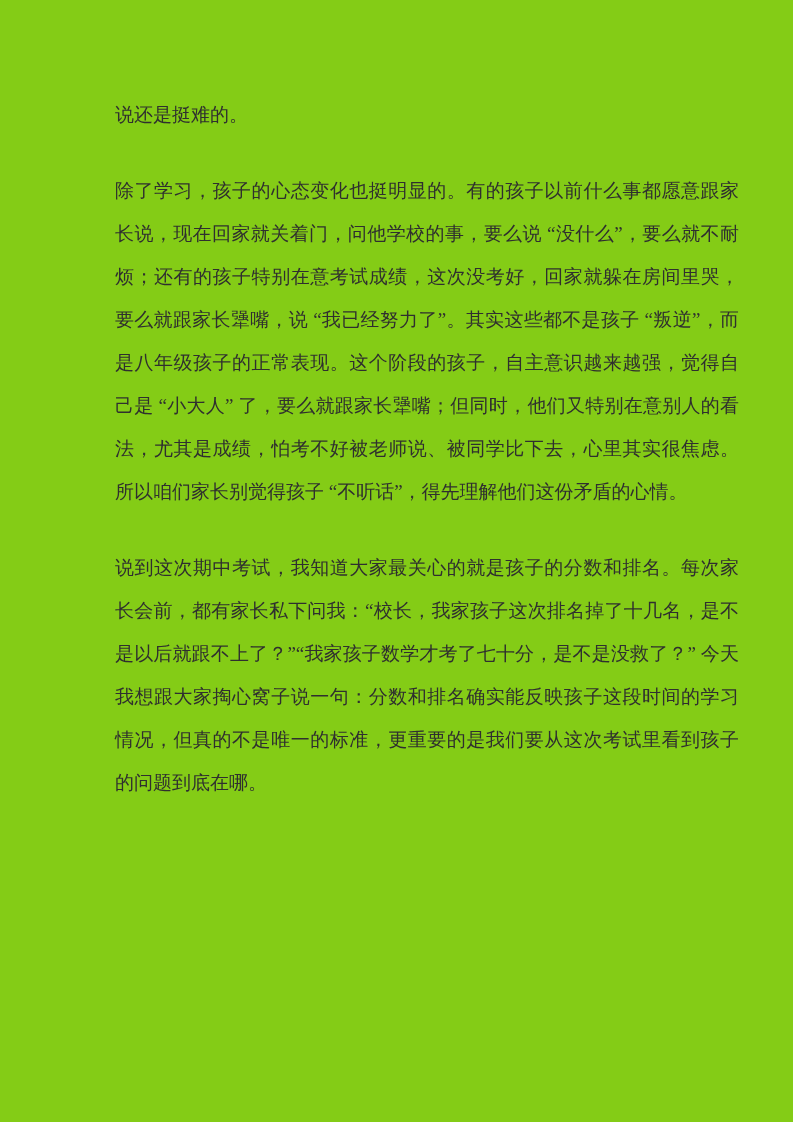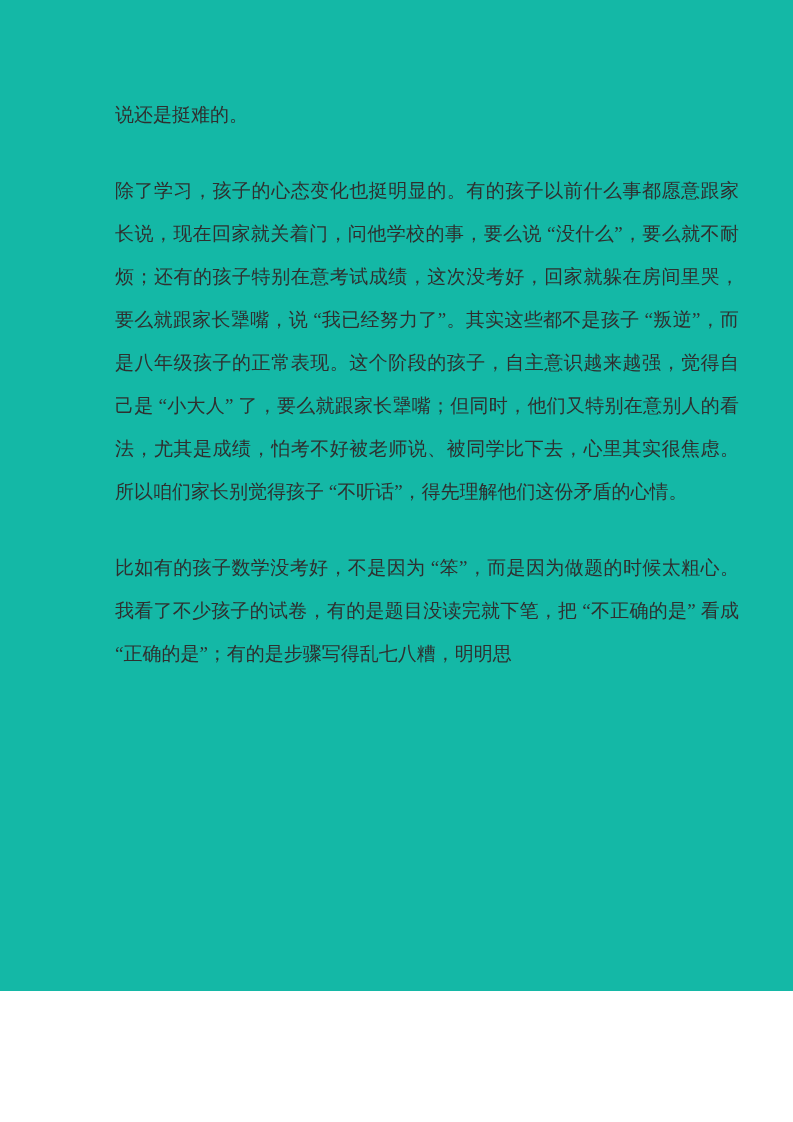--- a/index.html
+++ b/index.html
@@ -3,22 +3,22 @@
 <meta charset="utf-8">
 <style>
   html, body {
     margin: 0;
     padding: 0;
     background: #ffffff;
   }
   .page {
     position: relative;
     width: 793px;
-    height: 991px;
-    background: #14b8a6;
+    height: 1122px;
+    background: #84cc16;
     box-sizing: border-box;
     padding: 93px 54px 0 115px;
     overflow: hidden;
   }
   .para {
     font-family: "Liberation Serif", "DejaVu Serif", serif;
     font-size: 19px;
     line-height: 43px;
     color: #2f2f2f;
     text-align: justify;
@@ -26,14 +26,14 @@
     margin: 0 0 33px 0;
     word-break: break-all;
   }
 </style>
 </head>
 <body>
 
 <div class="page">
   <p class="para">说还是挺难的。</p>
   <p class="para">除了学习，孩子的心态变化也挺明显的。有的孩子以前什么事都愿意跟家长说，现在回家就关着门，问他学校的事，要么说 “没什么”，要么就不耐烦；还有的孩子特别在意考试成绩，这次没考好，回家就躲在房间里哭，要么就跟家长犟嘴，说 “我已经努力了”。其实这些都不是孩子 “叛逆”，而是八年级孩子的正常表现。这个阶段的孩子，自主意识越来越强，觉得自己是 “小大人” 了，要么就跟家长犟嘴；但同时，他们又特别在意别人的看法，尤其是成绩，怕考不好被老师说、被同学比下去，心里其实很焦虑。所以咱们家长别觉得孩子 “不听话”，得先理解他们这份矛盾的心情。</p>
-  <p class="para">比如有的孩子数学没考好，不是因为 “笨”，而是因为做题的时候太粗心。我看了不少孩子的试卷，有的是题目没读完就下笔，把 “不正确的是” 看成 “正确的是”；有的是步骤写得乱七八糟，明明思</p>
+  <p class="para">说到这次期中考试，我知道大家最关心的就是孩子的分数和排名。每次家长会前，都有家长私下问我：“校长，我家孩子这次排名掉了十几名，是不是以后就跟不上了？”“我家孩子数学才考了七十分，是不是没救了？” 今天我想跟大家掏心窝子说一句：分数和排名确实能反映孩子这段时间的学习情况，但真的不是唯一的标准，更重要的是我们要从这次考试里看到孩子的问题到底在哪。</p>
 </div>
 
 </body></html>

